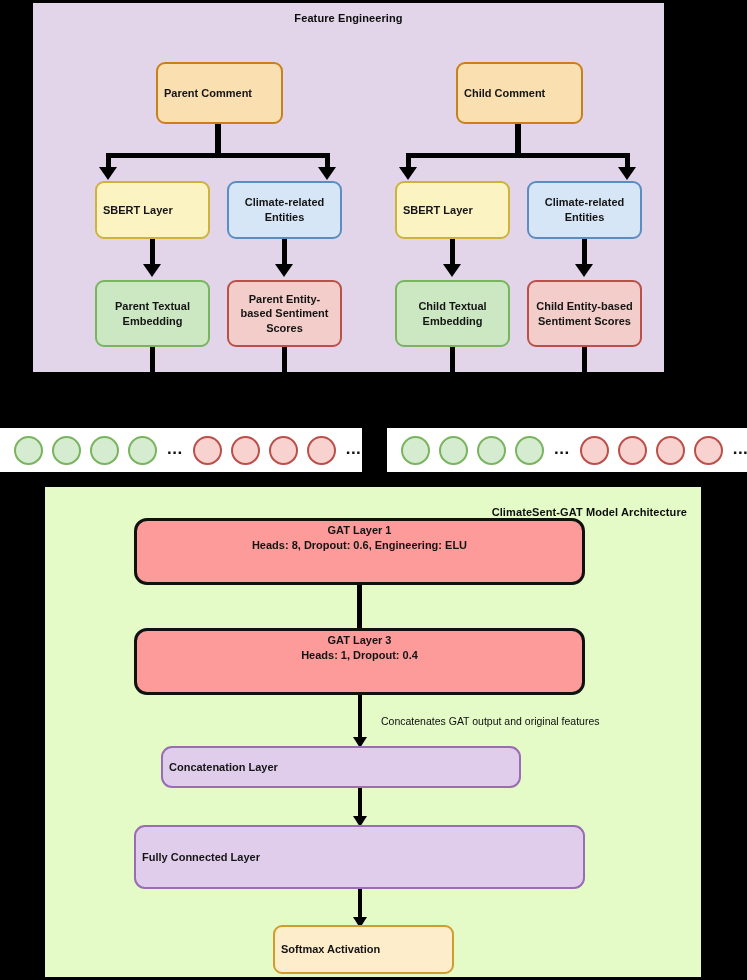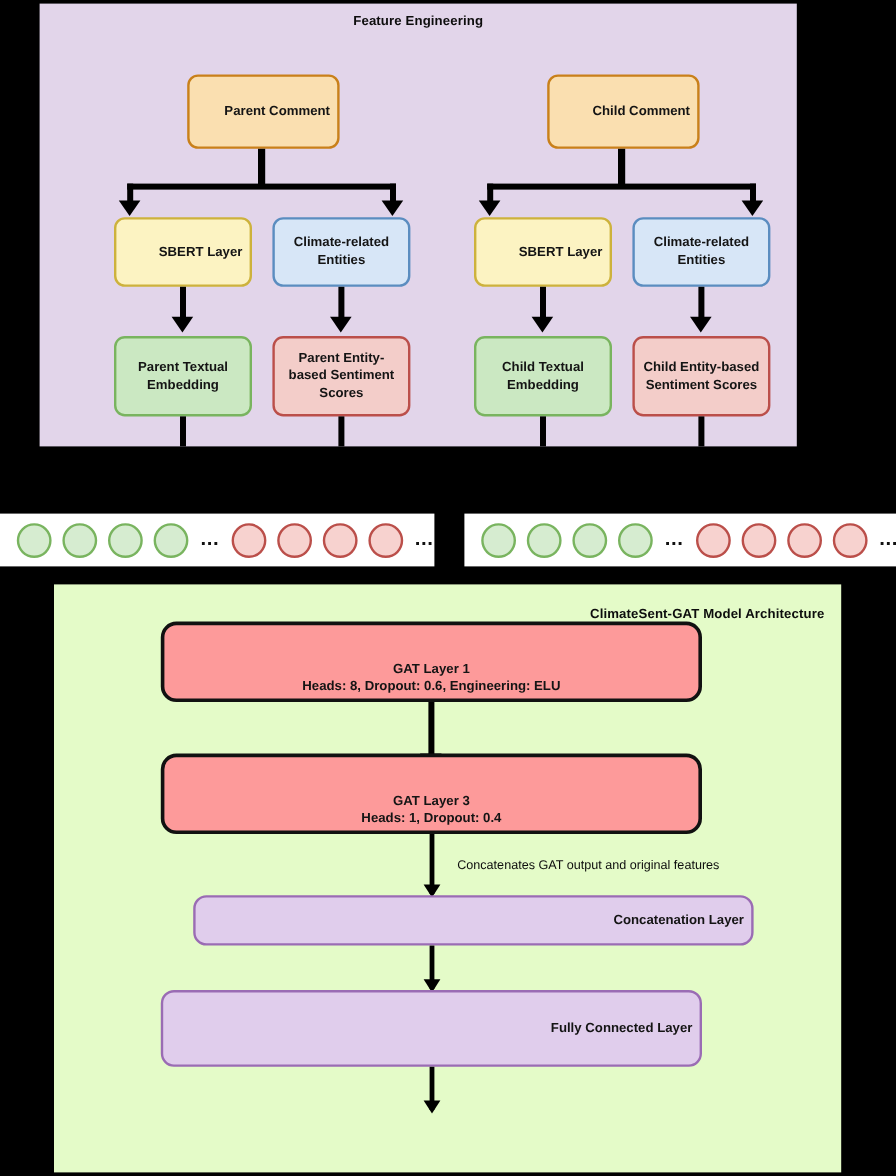--- a/index.html
+++ b/index.html
@@ -33,21 +33,21 @@
     white-space: nowrap;
   }
   #feature-title { left: 0; top: 9px; width: 631px; text-align: center; }
   #gat-title { right: 14px; top: 19px; text-align: right; }
 
   
   .node {
     position: absolute;
     display: flex;
     align-items: center;
-    justify-content: flex-end;
+    justify-content: flex-start;
     text-align: center;
     border-radius: 9px;
     font-size: 11px;
     font-weight: bold;
     line-height: 1.32;
     color: #141414;
     padding: 2px 6px;
   }
   .node .lbl { display: block; }
   .node .sub { display: block; }
@@ -223,29 +223,32 @@
 
     <div class="node n-salmon" style="left:89px; top:141px; width:451px; height:67px; flex-direction:column;">
       <span class="lbl">GAT Layer 3</span>
       <span class="sub">Heads: 1, Dropout: 0.4</span>
     </div>
 
     <div class="vline" style="left:313px; top:208px; width:4px; height:50px;"></div>
     <div class="arrowhead small" style="left:308px; top:250px;"></div>
     <div class="edge-label" style="left:336px; top:228px;">Concatenates GAT output and original features</div>
 
-    <div class="node n-purple" style="left:116px; top:259px; width:467px; height:42px;">
+    <div class="node n-purple" style="left:116px; top:259px; width:360px; height:42px;">
       <span class="lbl">Concatenation Layer</span>
     </div>
 
     <div class="vline" style="left:313px; top:301px; width:4px; height:36px;"></div>
     <div class="arrowhead small" style="left:308px; top:329px;"></div>
 
     <div class="node n-purple" style="left:89px; top:338px; width:451px; height:64px;">
       <span class="lbl">Fully Connected Layer</span>
     </div>
 
     <div class="vline" style="left:313px; top:402px; width:4px; height:36px;"></div>
     <div class="arrowhead small" style="left:308px; top:430px;"></div>
 
+    <div class="node n-soft-orange" style="left:228px; top:438px; width:181px; height:49px;">
+      <span class="lbl">Softmax Activation</span>
+    </div>
   </div>
 
 </div>
 
 </body></html>

